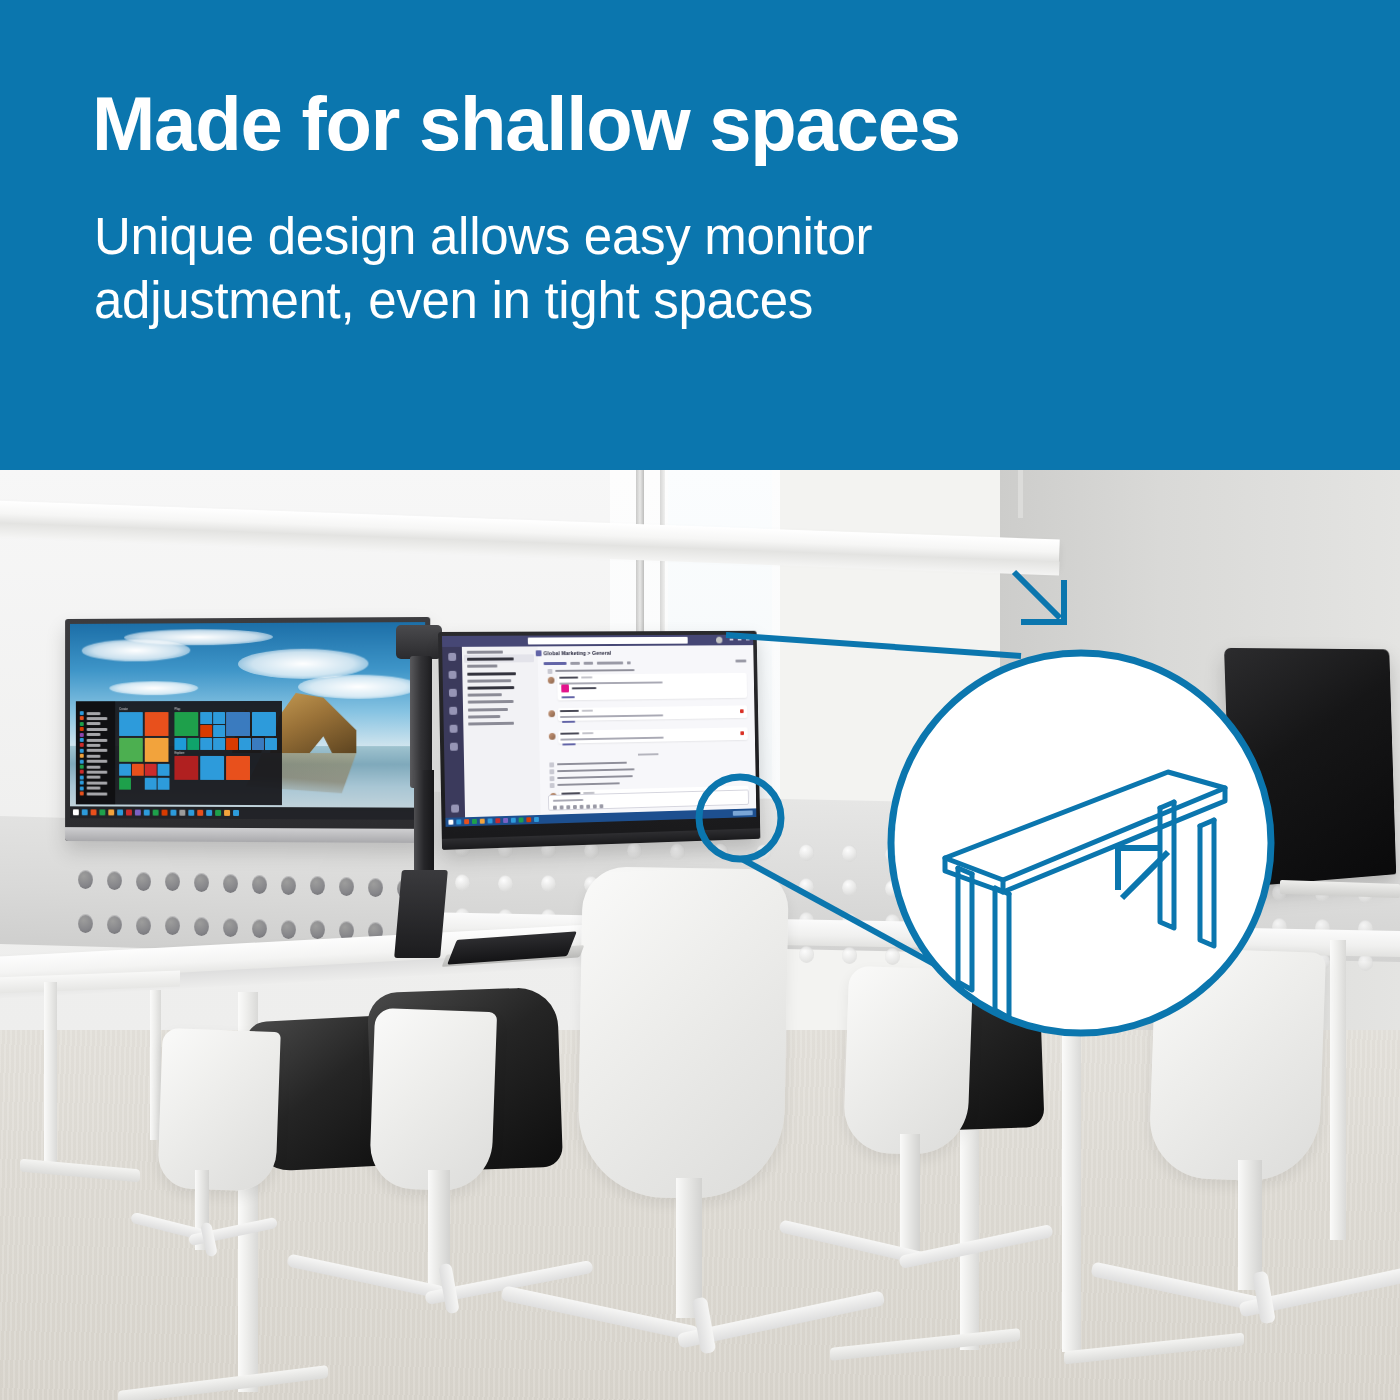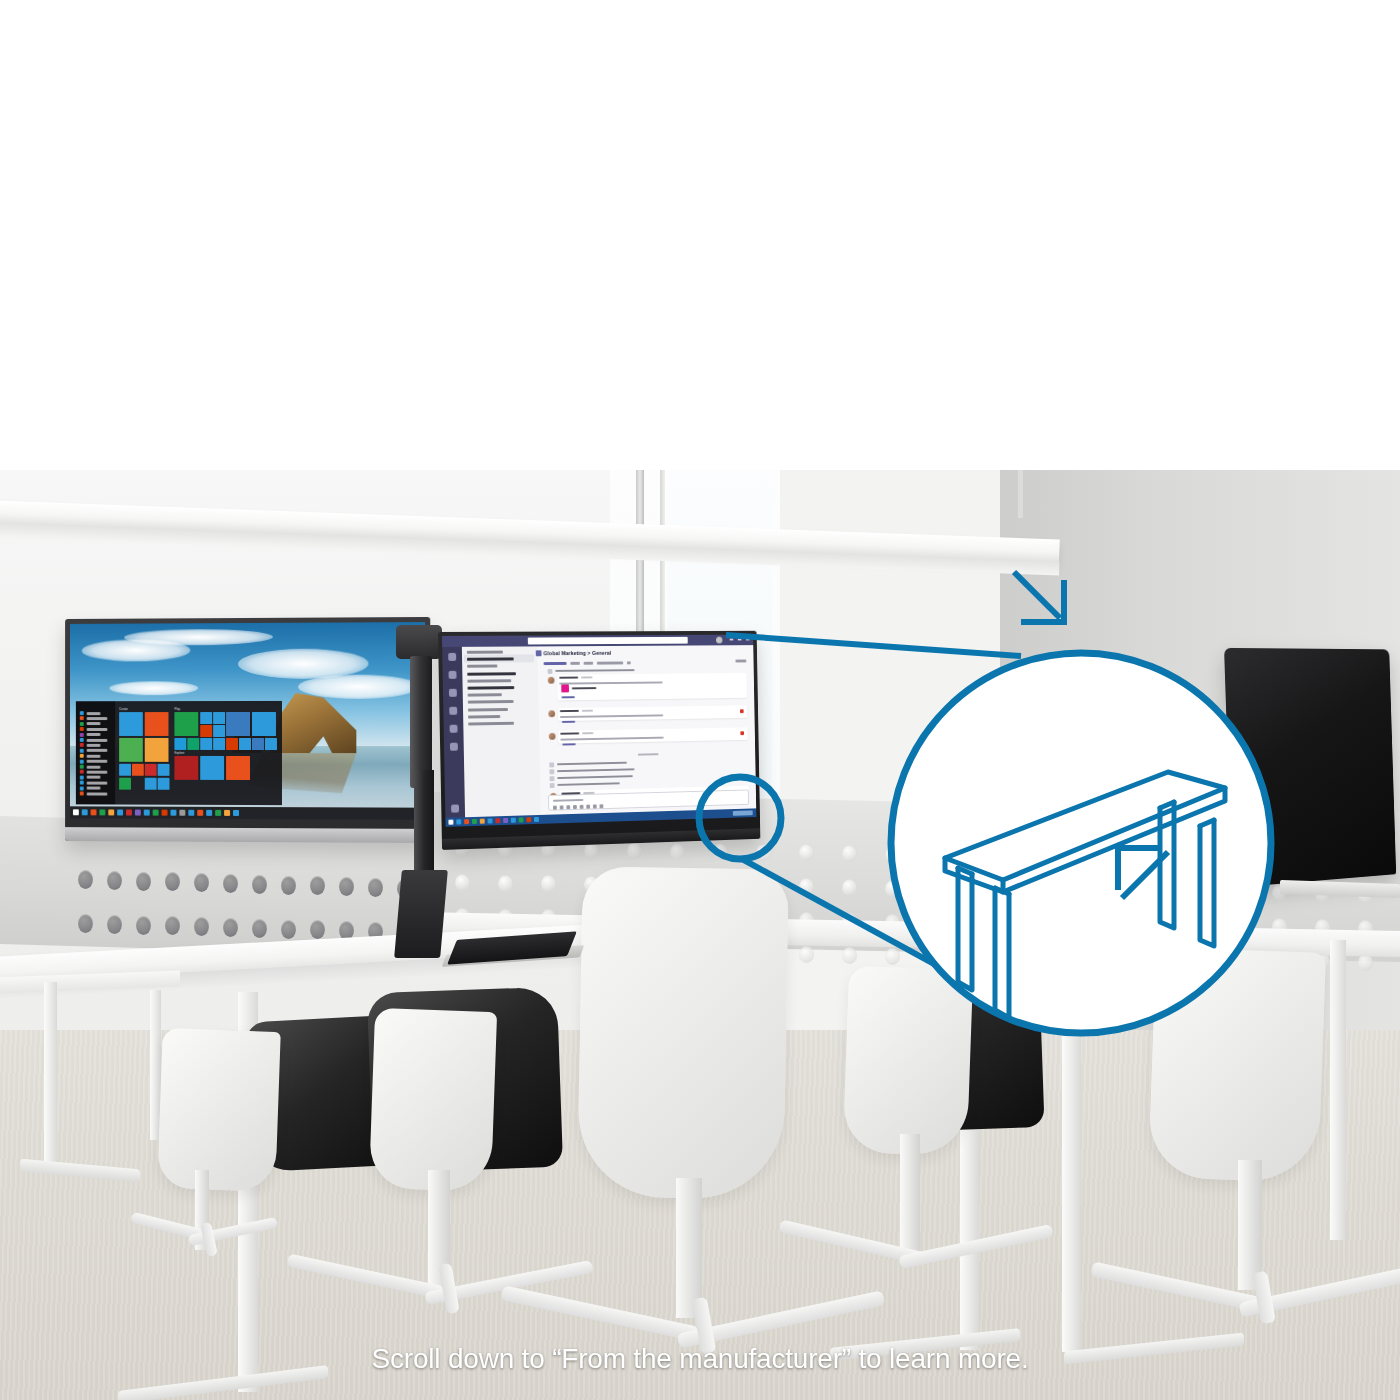--- a/index.html
+++ b/index.html
@@ -276,20 +276,24 @@
     text-align:center; font-size:28px; color:#ffffff;
     text-shadow:0 1px 3px rgba(0,0,0,0.45);
     letter-spacing:-0.2px;
   }
 </style>
 </head>
 <body>
 
 <div id="page">
 
+  <div id="header">
+    <div id="headline">Made for shallow spaces</div>
+    <div id="subheadline">Unique design allows easy monitor adjustment, even in tight spaces</div>
+  </div>
 
   <div id="scene">
 
     <div class="sv" id="wall-left"></div>
     <div class="sv" id="win-area"></div>
     <div class="sv" id="win-glass"></div>
     <div class="sv" id="win-mull-1"></div>
     <div class="sv" id="win-mull-2"></div>
     <div class="sv" id="wall-far-right"></div>
 
@@ -737,15 +741,14 @@
         <path d="M 1064 738 L 1064 780 L 1021 780" transform="translate(0,-628)"></path>
       </g>
       <g stroke="#0B76AE" stroke-width="6" fill="none" stroke-linecap="butt">
         <path d="M 1122 1056 L 1168 1010" transform="translate(0,-628)"></path>
         <path d="M 1118 1048 L 1118 1006 L 1161 1006" transform="translate(0,-628)"></path>
       </g>
     </svg>
 
   </div>
 
-  <div id="caption">Scroll down to “From the manufacturer” to learn more.</div>
 
 </div>
 
 </body></html>

